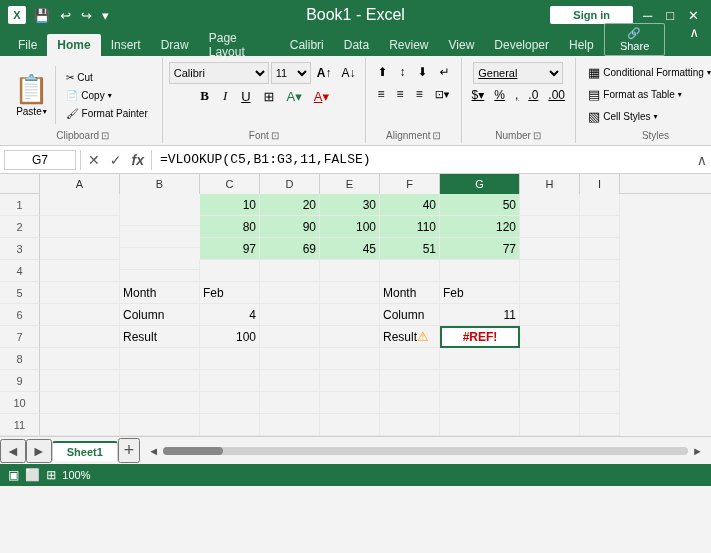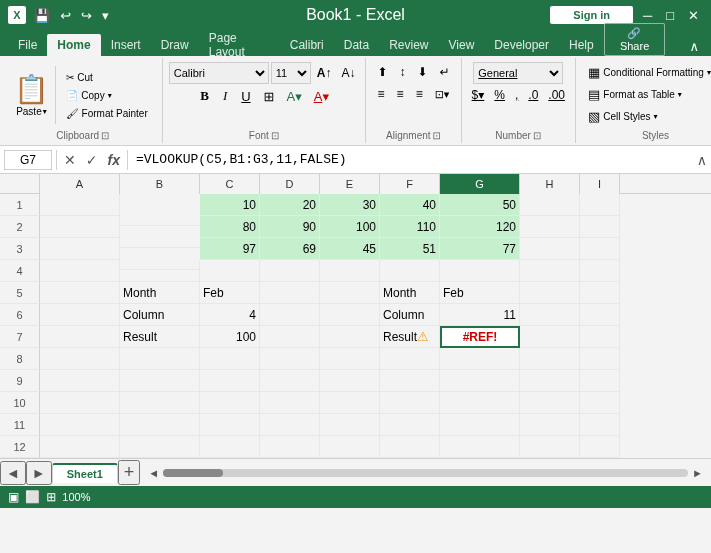--- a/index.html
+++ b/index.html
@@ -79,21 +79,21 @@
     .formula-bar {
       background: white;
       border-bottom: 1px solid #d0d0d0;
       display: flex;
       align-items: center;
       height: 28px;
       padding: 0 4px;
       gap: 4px;
     }
     .name-box {
-      width: 48px;
+      width: 72px;
       border: 1px solid #d0d0d0;
       padding: 2px 4px;
       font-size: 12px;
       text-align: center;
     }
     .formula-divider { width: 1px; height: 20px; background: #d0d0d0; }
     .formula-btn { font-size: 14px; color: #555; cursor: pointer; padding: 0 3px; background: none; border: none; }
     .formula-input {
       flex: 1;
       border: none;
@@ -286,21 +286,21 @@
   <div class="ribbon-tab active">Home</div>
   <div class="ribbon-tab">Insert</div>
   <div class="ribbon-tab">Draw</div>
   <div class="ribbon-tab">Page Layout</div>
   <div class="ribbon-tab">Calibri</div>
   <div class="ribbon-tab">Data</div>
   <div class="ribbon-tab">Review</div>
   <div class="ribbon-tab">View</div>
   <div class="ribbon-tab">Developer</div>
   <div class="ribbon-tab">Help</div>
-  <div style="margin-left:auto; display:flex; align-items:flex-end; gap:20px;">
+  <div style="margin-left:auto; display:flex; align-items:flex-start; gap:20px;">
     <button style="background:#217346; border:1px solid rgba(255,255,255,0.5); color:white; padding:3px 12px; border-radius:2px; cursor:pointer; font-size:11px;">🔗 Share</button>
     <button class="tb-btn">∧</button>
   </div>
 </div>
 
 <div class="ribbon">
 
   <div class="group-wrap" style="flex-direction:column;">
     <div class="group-content" style="display:flex; align-items:center;">
       <div style="display:flex; align-items:stretch; height:58px;">
@@ -558,32 +558,20 @@
     <div class="cell w-col-a"></div>
     <div class="cell w-col-b"></div>
     <div class="cell w-col-c"></div>
     <div class="cell w-col-d"></div>
     <div class="cell w-col-e"></div>
     <div class="cell w-col-f"></div>
     <div class="cell w-col-g"></div>
     <div class="cell w-col-h"></div>
     <div class="cell w-col-i"></div>
   </div>
-  <div class="data-row">
-    <div class="row-num">12</div>
-    <div class="cell w-col-a"></div>
-    <div class="cell w-col-b"></div>
-    <div class="cell w-col-c"></div>
-    <div class="cell w-col-d"></div>
-    <div class="cell w-col-e"></div>
-    <div class="cell w-col-f"></div>
-    <div class="cell w-col-g"></div>
-    <div class="cell w-col-h"></div>
-    <div class="cell w-col-i"></div>
-  </div>
 </div>
 
 <div style="display:flex; align-items:center; background:#f3f3f3; border-top:1px solid #d0d0d0; height:28px;">
   <button class="sheet-nav-btn">◄</button>
   <button class="sheet-nav-btn">►</button>
   <div class="sheet-tab active">Sheet1</div>
   <button class="add-sheet-btn">+</button>
   <div class="scroll-area">
     <button style="font-size:11px; background:none; border:none; cursor:pointer; color:#555;">◄</button>
     <div class="scrollbar-track">

